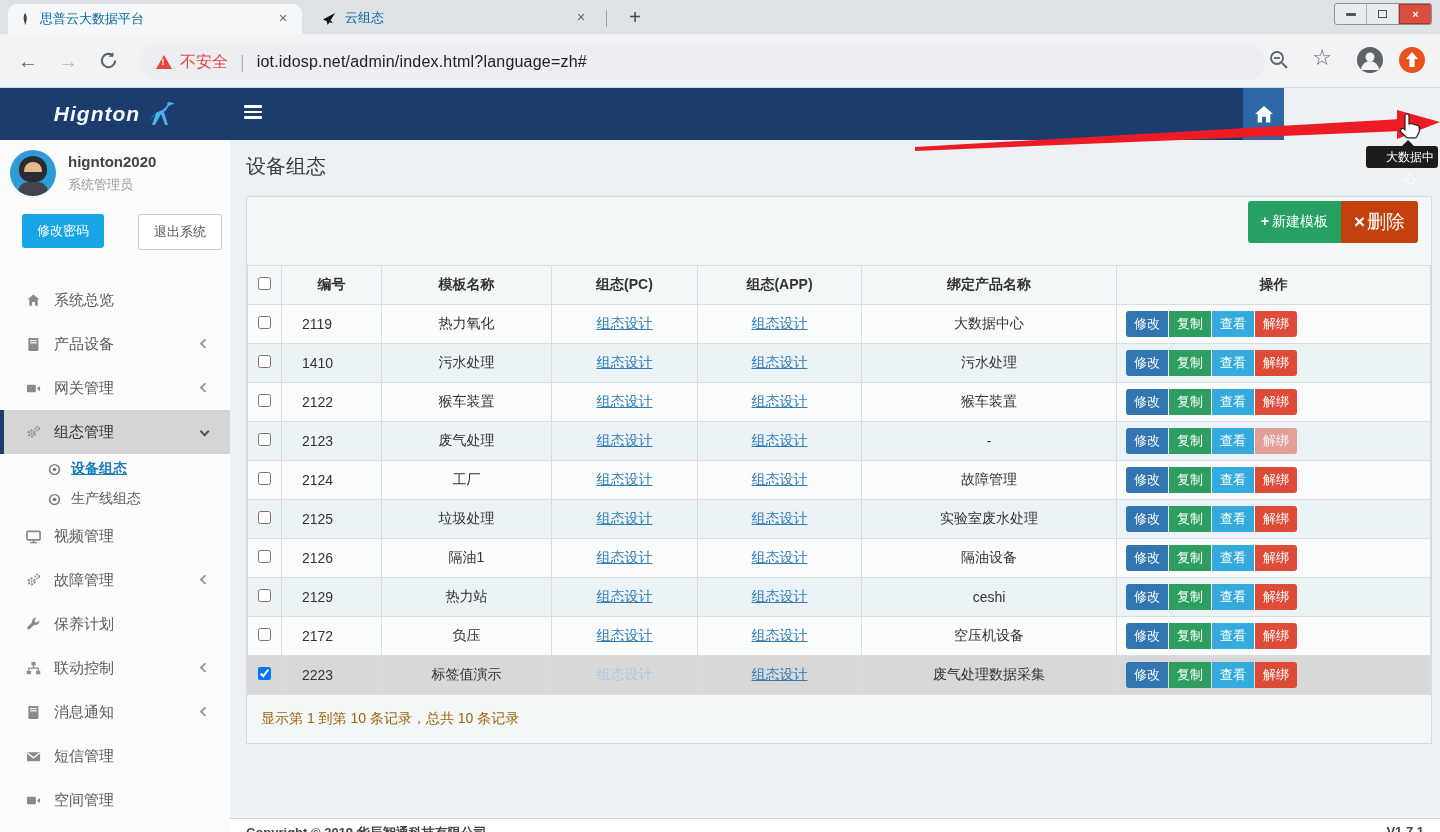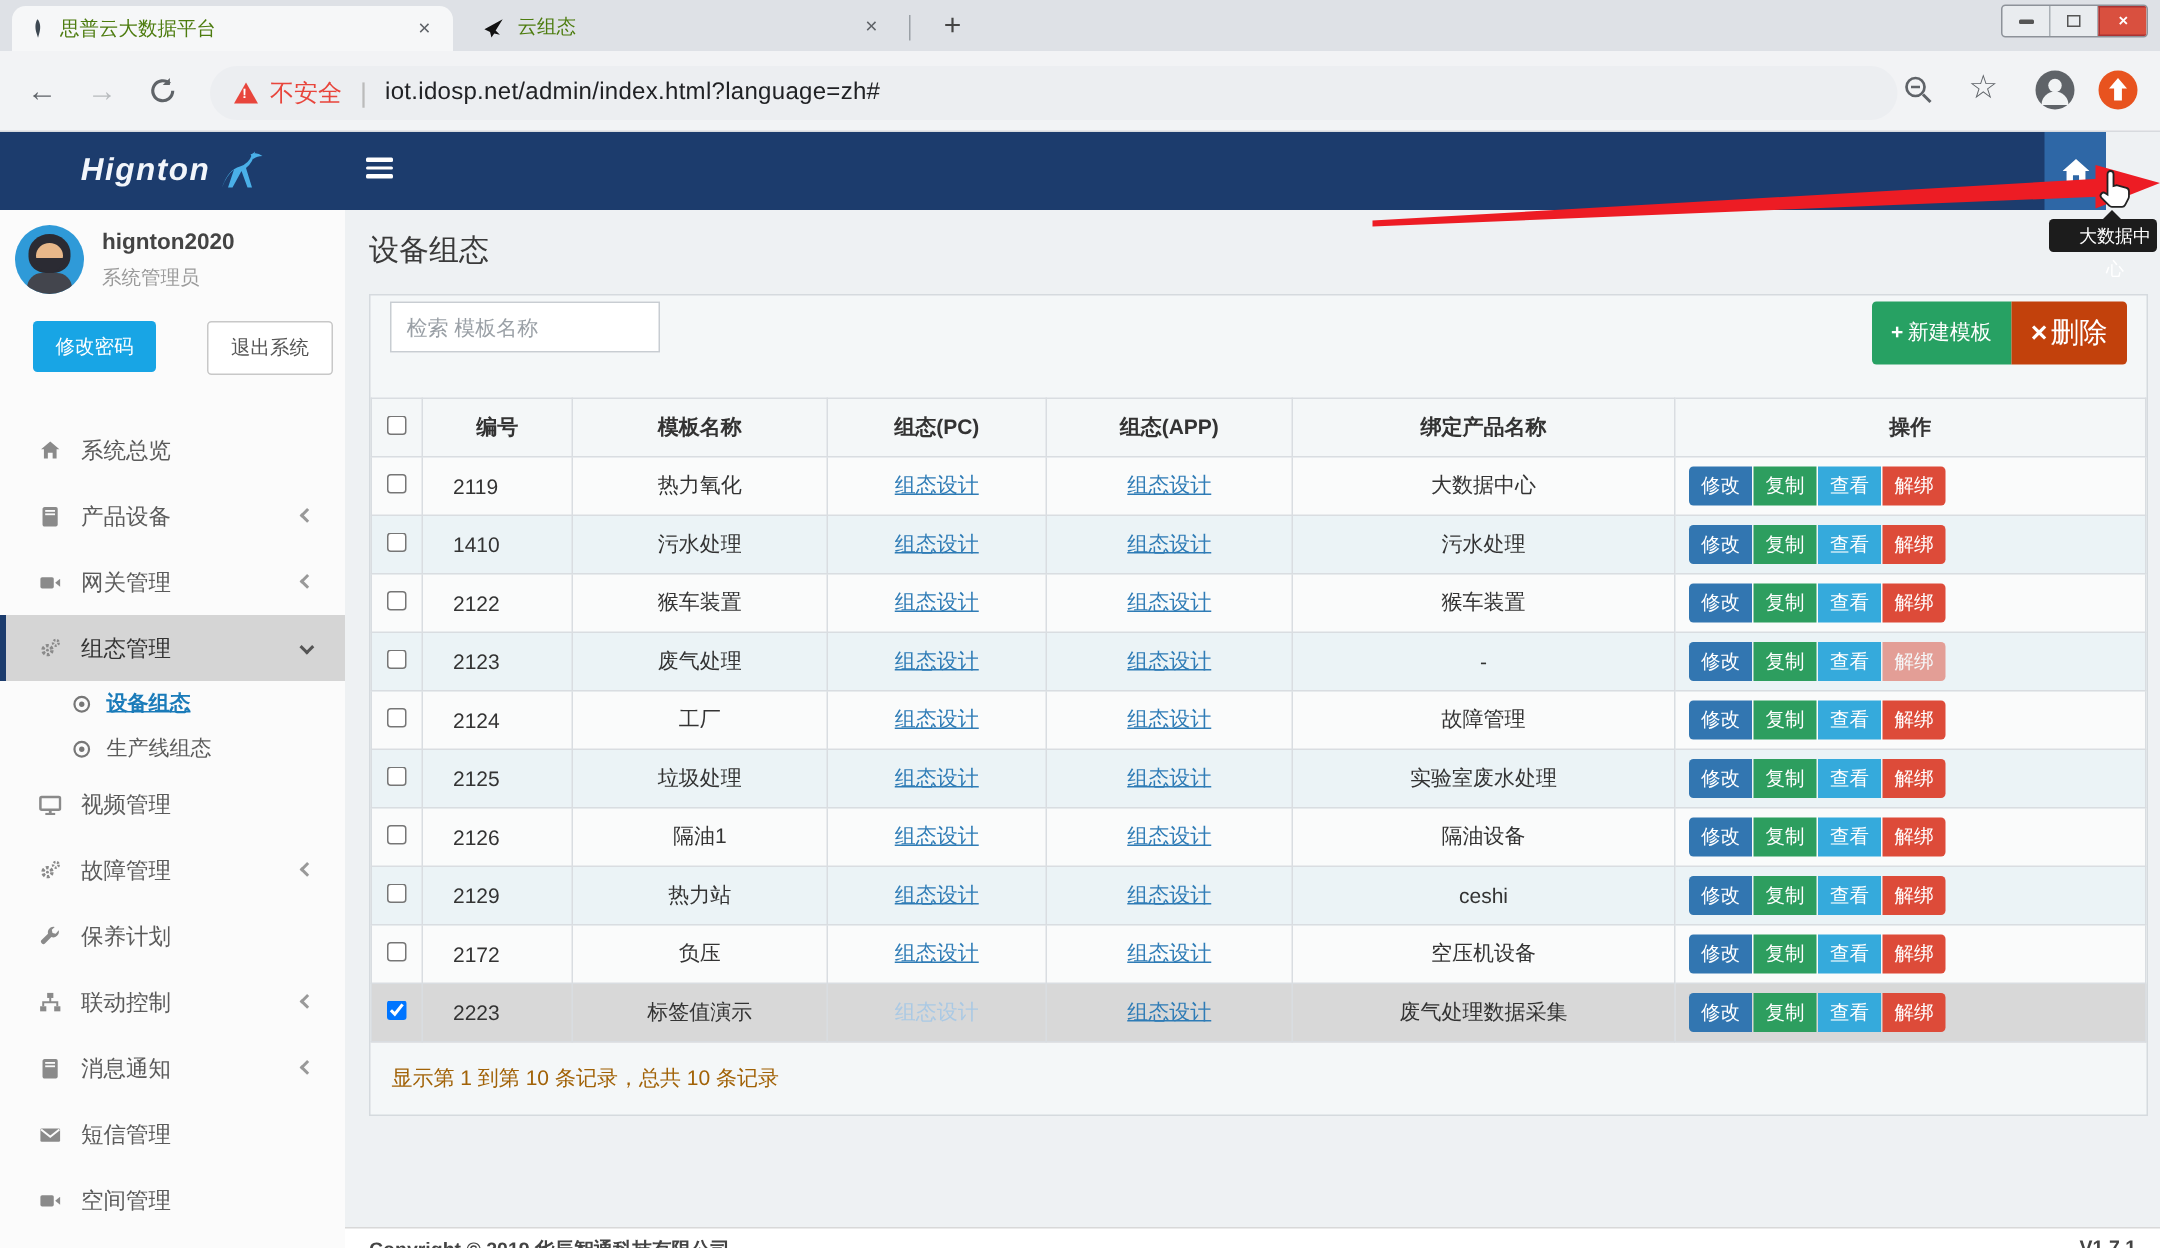--- a/index.html
+++ b/index.html
@@ -6,21 +6,21 @@
   html,body { width:1440px; height:832px; overflow:hidden;
     font-family:"Liberation Sans","DejaVu Sans",sans-serif; }
   body { position:relative; background:#eef1f3; }
 
   
   .tabstrip { position:absolute; left:0; top:0; width:1440px; height:34px; background:#dee1e6; }
   .tab-active { position:absolute; left:8px; top:4px; width:294px; height:30px; background:#f6f7f8;
     border-radius:9px 9px 0 0; display:flex; align-items:center; padding:0 10px; gap:8px; }
   .tab-inactive { position:absolute; left:312px; top:4px; width:288px; height:28px;
     display:flex; align-items:center; padding:0 10px; gap:8px; color:#3c4043; }
-  .tab-title { font-size:13px; color:#4d7c0f; flex:1; white-space:nowrap; overflow:hidden; }
+  .tab-title { font-size:13px; color:#0369a1; flex:1; white-space:nowrap; overflow:hidden; }
   .tab-close { width:18px; height:18px; line-height:17px; text-align:center; font-size:14px;
     color:#5f6368; border-radius:50%; cursor:pointer; }
   .tab-divider { position:absolute; left:606px; top:10px; width:1px; height:17px; background:#9aa0a6; }
   .newtab-btn { position:absolute; left:622px; top:5px; width:26px; height:26px; text-align:center;
     line-height:25px; font-size:20px; color:#444; }
   .win-controls { position:absolute; right:8px; top:3px; display:flex; border:1px solid #8d9299;
     border-radius:3px; background:#e9ecef; overflow:hidden; }
   .win-btn { width:32px; height:20px; display:flex; align-items:center; justify-content:center;
     font-size:11px; color:#444; border-right:1px solid #aab0b6; }
   .win-btn:last-child { border-right:none; }
@@ -37,21 +37,21 @@
     border-radius:18px; display:flex; align-items:center; padding:0 16px; gap:8px; }
   .warn-tri { width:0; height:0; border-left:8px solid transparent; border-right:8px solid transparent;
     border-bottom:14px solid #e8453c; position:relative; }
   .warn-tri::after { content:"!"; position:absolute; left:-2.5px; top:2px; color:#fff; font-size:9px; font-weight:bold; }
   .warn-text { color:#e8453c; font-size:16px; }
   .url-sep { color:#bbb; font-size:18px; margin:0 4px; }
   .url-text { color:#202124; font-size:16px; letter-spacing:.2px; }
   .tb-right { position:absolute; top:15px; }
 
   
-  .app-header { position:absolute; left:0; top:88px; width:1404px; height:52px; background:#1c3c6d; }
+  .app-header { position:absolute; left:0; top:88px; width:1284px; height:52px; background:#1c3c6d; }
   .logo-wrap { position:absolute; left:0; top:0; width:230px; height:52px; display:flex;
     align-items:center; justify-content:center; gap:2px; }
   .logo-text { color:#f2f6fb; font-size:21px; font-weight:bold; font-style:italic; letter-spacing:1px; }
   .hamburger { position:absolute; left:244px; top:17px; width:18px; cursor:pointer; }
   .hamburger div { height:2.5px; background:#fff; margin-bottom:3px; border-radius:1px; }
   .home-btn { position:absolute; right:0; top:0; width:41px; height:52px; background:#2e67a6;
     display:flex; align-items:center; justify-content:center; cursor:pointer; }
 
   
   .sidebar { position:absolute; left:0; top:140px; width:230px; bottom:0; background:#fbfbfb; }
@@ -333,21 +333,20 @@
         <span>空间管理</span>
       </div>
     </div>
 </div>
 
 <div class="main">
   <div class="page-title">设备组态</div>
 
   <div class="panel">
     <div class="panel-toolbar">
-      <input class="search-input" placeholder="检索 模板名称" style="">
       <div class="toolbar-btns">
         <button class="btn-new"><span class="btn-plus">+</span><span>新建模板</span></button>
         <button class="btn-del"><span class="btn-x">×</span><span>删除</span></button>
       </div>
     </div>
 
     <table>
       <thead>
         <tr>
           <th><input type="checkbox" style=""></th>

